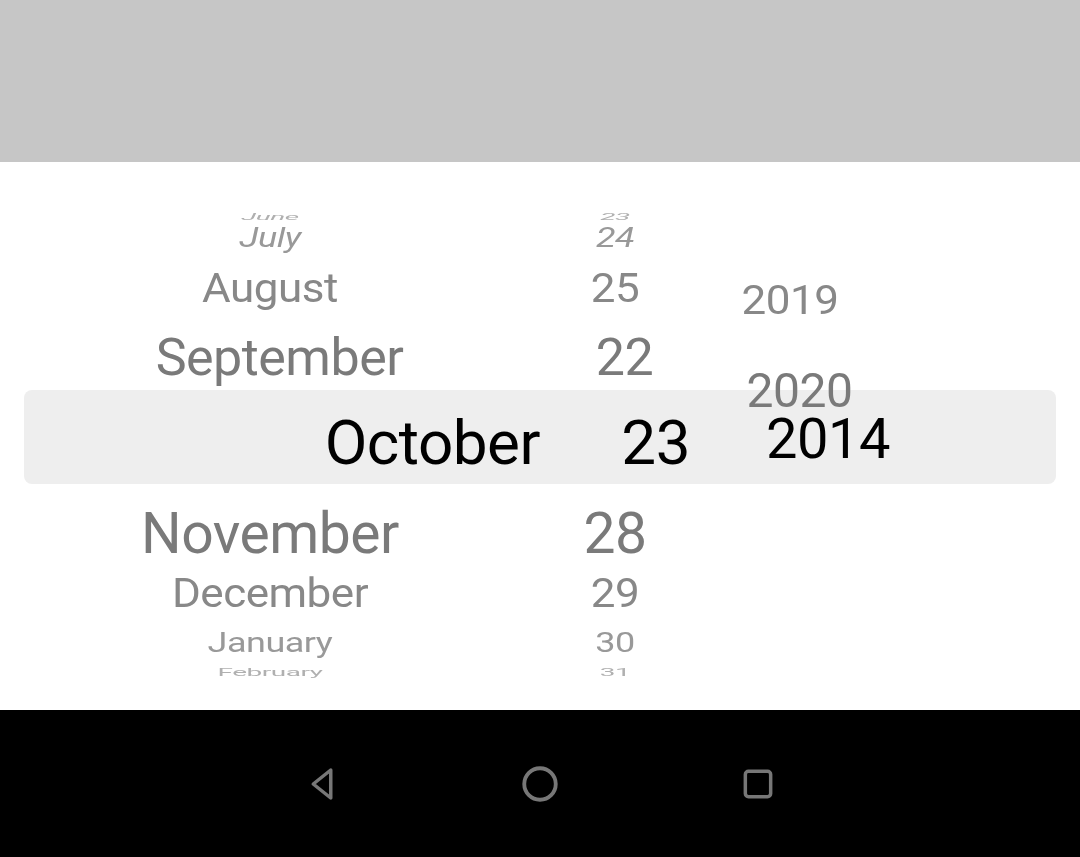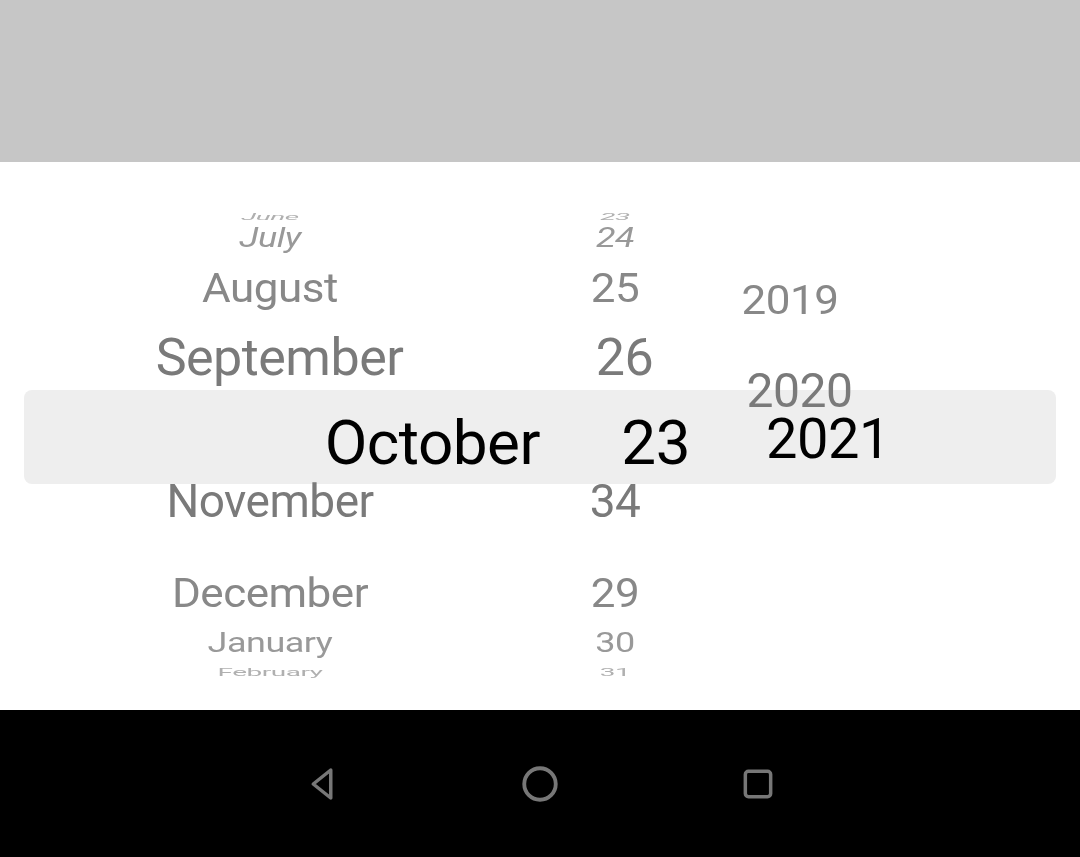--- a/index.html
+++ b/index.html
@@ -17,21 +17,21 @@
   .col-month { width: 540px; }
   .col-day   { width: 150px; }
   .col-year  { width: 200px; }
 
   .item { position: absolute; left: 0; right: 0; text-align: center; white-space: nowrap; font-weight: 400; letter-spacing: -0.5px; }
 
   
   .sel   { top: 244px; font-size: 62px; color: #000; text-align: right; }
   
   .n1    { top: 165px; font-size: 52px; color: #7a7a7a; padding-left: 19px; }
-  .p1    { top: 312px; font-size: 46px; color: #7a7a7a; }
+  .p1    { top: 338px; font-size: 57px; color: #7a7a7a; }
   
   .n2    { top: 100px; font-size: 44px; color: #888; transform: scaleY(0.92); }
   .p2    { top: 405px; font-size: 44px; color: #888; transform: scaleY(0.92); }
   
   .n3    { top: 55px;  font-size: 36px; color: #999; font-style: italic; transform: scaleY(0.75); }
   .p3    { top: 460px; font-size: 36px; color: #999; transform: scaleY(0.78); }
   
   .n4    { top: 38px;  font-size: 28px; color: #b0b0b0; font-style: italic; transform: scaleY(0.35); }
   .p4    { top: 494px; font-size: 28px; color: #b0b0b0; transform: scaleY(0.4); }
 
@@ -63,32 +63,32 @@
       <div class="item p1">November</div>
       <div class="item p2">December</div>
       <div class="item p3">January</div>
       <div class="item p4">February</div>
     </div>
 
     <div class="col col-day">
       <div class="item n4">23</div>
       <div class="item n3">24</div>
       <div class="item n2">25</div>
-      <div class="item n1">26</div>
+      <div class="item n1">22</div>
       <div class="item sel">23</div>
-      <div class="item p1">34</div>
+      <div class="item p1">28</div>
       <div class="item p2">29</div>
       <div class="item p3">30</div>
       <div class="item p4">31</div>
     </div>
 
     <div class="col col-year">
       <div class="item n2">2019</div>
       <div class="item n1">2020</div>
-      <div class="item sel">2021</div>
+      <div class="item sel">2014</div>
     </div>
 
   </div>
 </div>
 
 <div class="nav-bar">
   <div class="nav-btn">
     <svg width="42" height="42" viewBox="0 0 24 24" fill="none" stroke="#777" stroke-width="2" stroke-linejoin="round" stroke-linecap="round">
       <path d="M17 4 L7 12 L17 20 Z" fill="none"></path>
     </svg>

